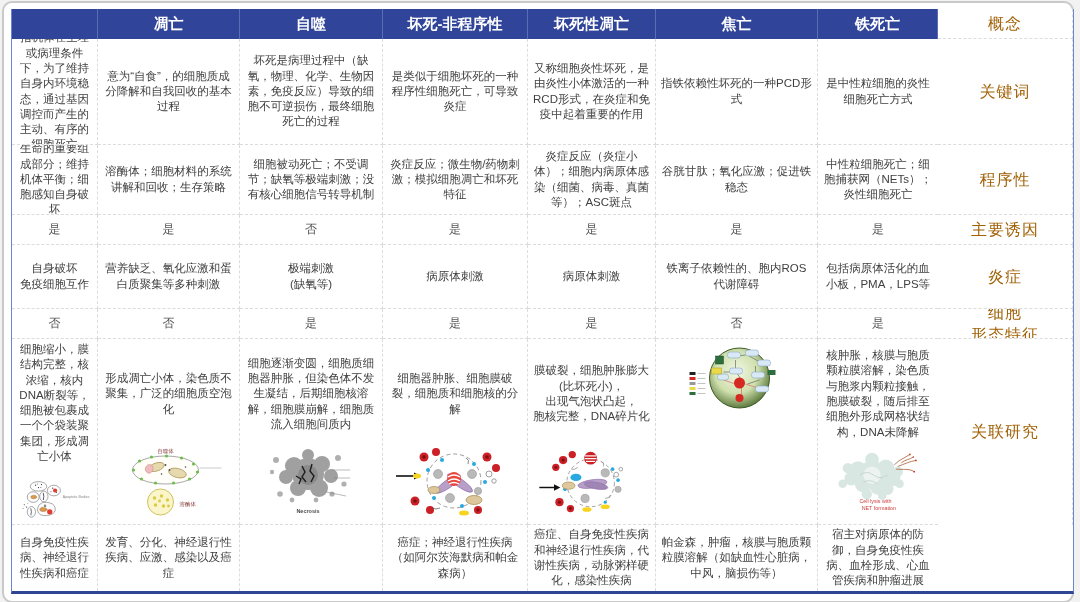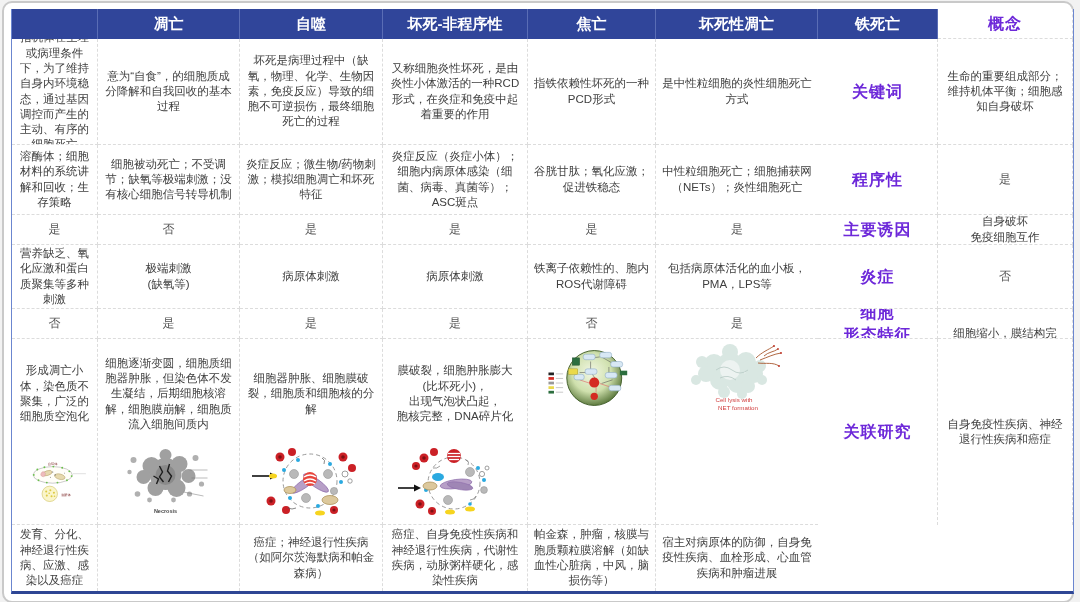--- a/index.html
+++ b/index.html
@@ -32,47 +32,48 @@
   .c{
     display:flex;align-items:center;justify-content:center;text-align:center;
     border-right:1px dashed #dcdcdc;border-bottom:1px dashed #dcdcdc;
     font-size:11.5px;line-height:1.33;color:#404040;
     padding:2px 5px;box-sizing:border-box;white-space:pre-line;
     overflow:hidden;
   }
   .c.lastcol{border-right:none;}
   .c.lastrow{border-bottom:none;}
   .rl{
-    font-weight:bold;color:#6d28d9;font-size:16px;letter-spacing:1px;
+    font-weight:normal;color:#a16207;font-size:16px;letter-spacing:1px;
   }
   .yn{font-size:12px;color:#555555;}
   .morph{flex-direction:column;justify-content:flex-start;padding:3px 4px 1px;}
   .mtext{flex:0 0 104px;display:flex;align-items:center;justify-content:center;}
   .fig{width:100%;height:72px;flex:0 0 72px;}
   svg text{font-family:"Liberation Sans","DejaVu Sans",sans-serif;}
 </style>
 </head>
 <body>
 
 <div class="card">
   <div class="tblwrap">
     <div class="tbl">
 
       <div class="h"></div>
       <div class="h">凋亡</div>
       <div class="h">自噬</div>
       <div class="h">坏死-非程序性</div>
+      <div class="h">坏死性凋亡</div>
       <div class="h">焦亡</div>
-      <div class="h">坏死性凋亡</div>
       <div class="h">铁死亡</div>
 
       <div class="c rl">概念</div>
       <div class="c">指机体在生理或病理条件下，为了维持自身内环境稳态，通过基因调控而产生的主动、有序的细胞死亡</div>
       <div class="c">意为“自食”，的细胞质成分降解和自我回收的基本过程</div>
       <div class="c">坏死是病理过程中（缺氧，物理、化学、生物因素，免疫反应）导致的细胞不可逆损伤，最终细胞死亡的过程</div>
+      <div class="c">是类似于细胞坏死的一种程序性细胞死亡，可导致炎症</div>
       <div class="c">又称细胞炎性坏死，是由炎性小体激活的一种RCD形式，在炎症和免疫中起着重要的作用</div>
       <div class="c">指铁依赖性坏死的一种PCD形式</div>
       <div class="c lastcol">是中性粒细胞的炎性细胞死亡方式</div>
 
       <div class="c rl">关键词</div>
       <div class="c">生命的重要组成部分；维持机体平衡；细胞感知自身破坏</div>
       <div class="c">溶酶体；细胞材料的系统讲解和回收；生存策略</div>
       <div class="c">细胞被动死亡；不受调节；缺氧等极端刺激；没有核心细胞信号转导机制</div>
       <div class="c">炎症反应；微生物/药物刺激；模拟细胞凋亡和坏死特征</div>
       <div class="c">炎症反应（炎症小体）；细胞内病原体感染（细菌、病毒、真菌等）；ASC斑点</div>
@@ -389,20 +390,21 @@
               <line x1="26" y1="41.5" x2="34" y2="41.5"></line>
                 <line x1="26" y1="46.5" x2="34" y2="46.5"></line>
               <line x1="26" y1="51.5" x2="34" y2="51.5"></line>
             </g>
           </g>
           <rect x="96" y="28" width="8" height="5" fill="#2c6e3e"></rect>
         </svg>
       </div>
 
       <div class="c morph lastcol">
+        <div class="mtext">核肿胀，核膜与胞质颗粒膜溶解，染色质与胞浆内颗粒接触，胞膜破裂，随后排至细胞外形成网格状结构，DNA未降解</div>
         <svg class="fig" viewBox="0 0 130 72">
           <g fill="#d9e7e2">
             <circle cx="58" cy="26" r="15"></circle>
               <circle cx="42" cy="22" r="10"></circle>
               <circle cx="74" cy="20" r="10"></circle>
               <circle cx="82" cy="32" r="9"></circle>
             <circle cx="66" cy="40" r="11"></circle>
               <circle cx="48" cy="38" r="10"></circle>
               <circle cx="34" cy="32" r="8"></circle>
               <circle cx="58" cy="10" r="8"></circle>

